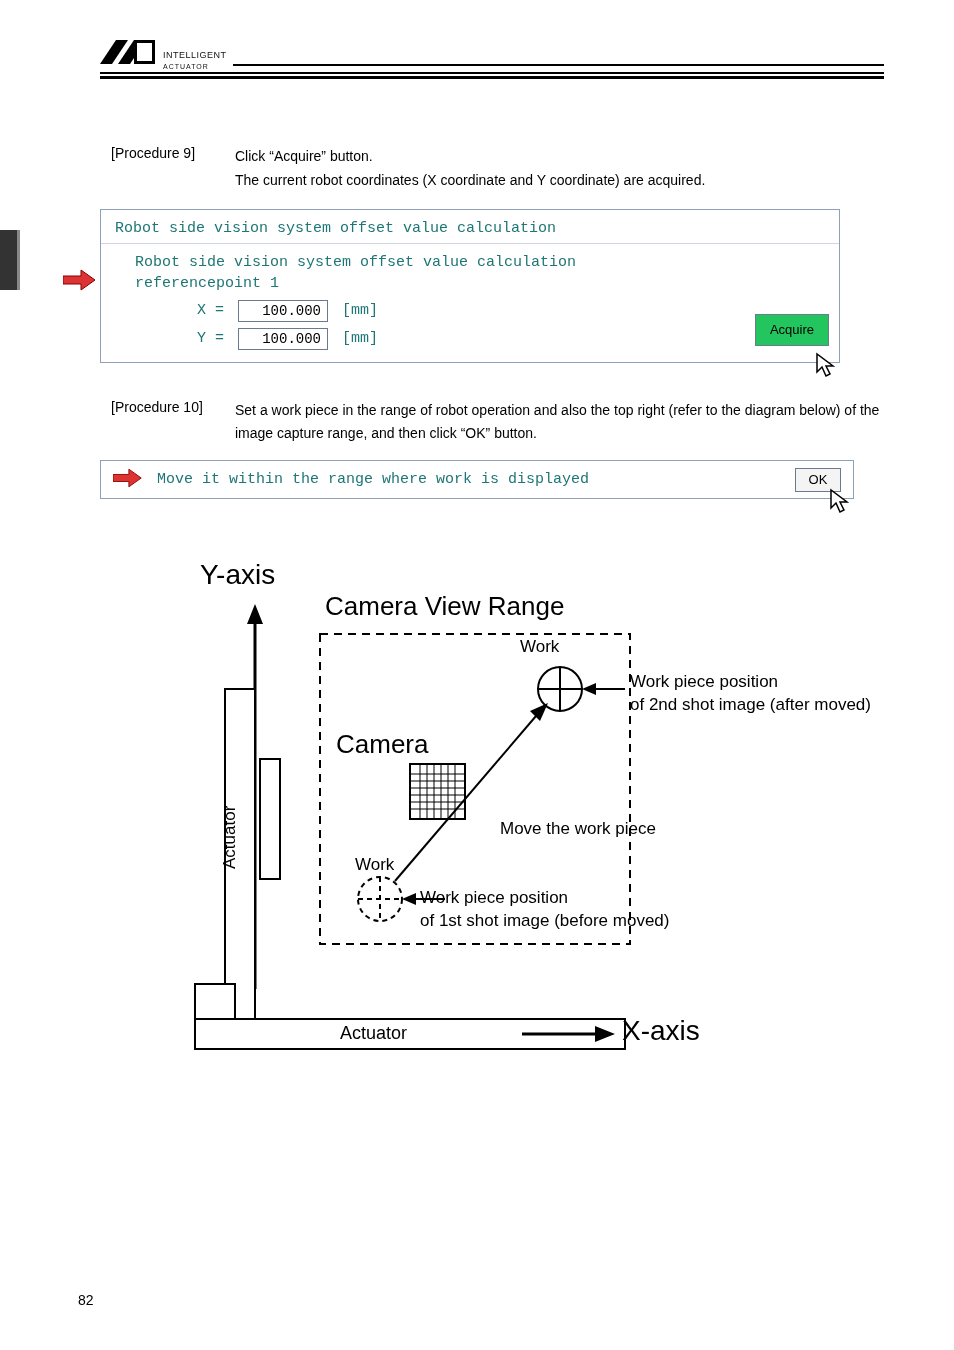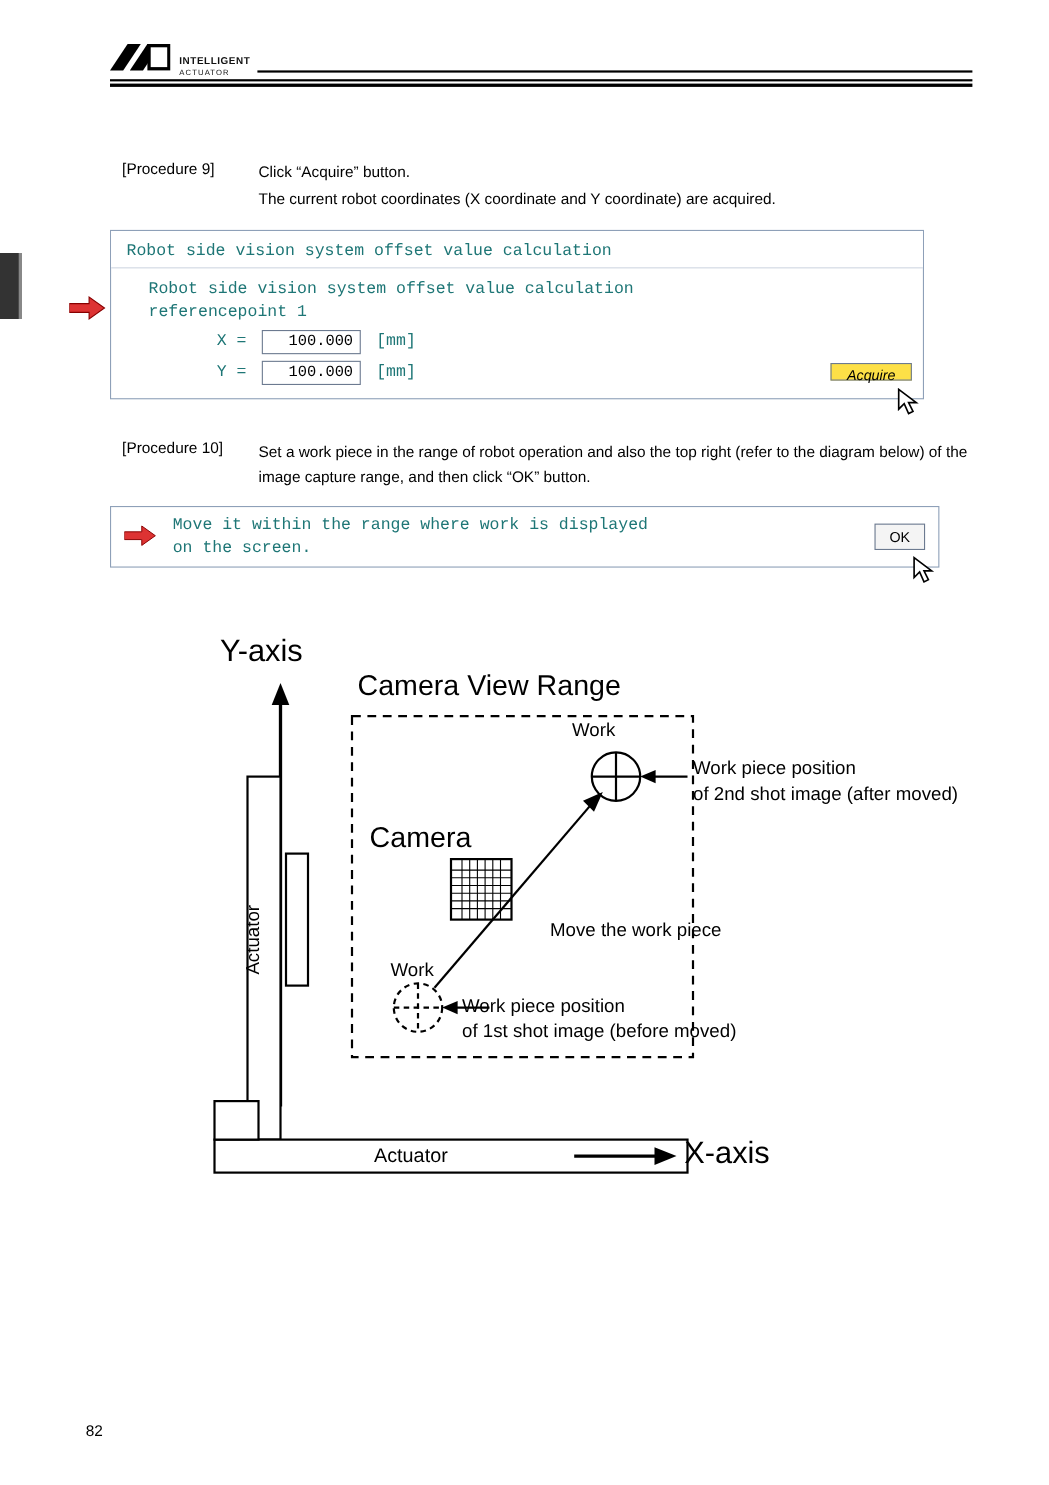--- a/index.html
+++ b/index.html
@@ -37,21 +37,21 @@
     margin-left: 30px;
   }
   .logo-glyph {
     width: 55px;
     height: 30px;
     position: relative;
   }
   .logo-glyph svg { display: block; }
   .logo-text {
     font-size: 9px;
-    font-weight: bold;
+    font-weight: normal;
     letter-spacing: 0.5px;
     color: #111;
     line-height: 1;
     padding-bottom: 3px;
   }
   .logo-sub {
     font-size: 7px;
     letter-spacing: 1px;
     color: #111;
     display: block;
@@ -124,30 +124,29 @@
     text-align: right;
     padding: 0 6px;
     font-size: 14px;
     line-height: 20px;
   }
   .unit { color:#1e7676; }
   .acquire-btn {
     position: absolute;
     right: 10px;
     bottom: 4px;
-    height: 16px;
+    height: 32px;
     min-width: 74px;
     border: 1px solid #6c7a90;
-    background: #fde047;
+    background: #22c55e;
     color: #000;
     font-family: Arial, sans-serif;
     font-size: 13px;
     padding: 2px 10px;
     cursor: pointer;
-    font-style: italic;
   }
   .cursor-overlay {
     position: absolute;
     pointer-events: none;
   }
   .cursor-overlay svg { display:block; }
   .dialog1-cursor { right: -2px; bottom: -18px; }
   
   .dialog2 {
     margin: 14px 30px 0 30px;
@@ -266,21 +265,20 @@
     </div>
 
     <div class="dialog2">
       <div class="arrow2">
         <svg width="30" height="22" viewBox="0 0 34 24">
           <polygon points="0,8 18,8 18,2 32,12 18,22 18,16 0,16" fill="#d33" stroke="#800" stroke-width="1"></polygon>
         </svg>
       </div>
       <div class="msg teal-mono">
         <div>Move it within the range where work is displayed</div>
-        <div>on the screen.</div>
       </div>
       <button class="ok-btn">OK</button>
       <div class="cursor-overlay dialog2-cursor">
         <svg width="28" height="28" viewBox="0 0 28 28">
           <polygon points="4,2 4,20 9,15 13,24 17,22 13,14 20,14" fill="#fff" stroke="#000" stroke-width="1.5"></polygon>
         </svg>
       </div>
     </div>
 
     <div class="diagram-wrap">

